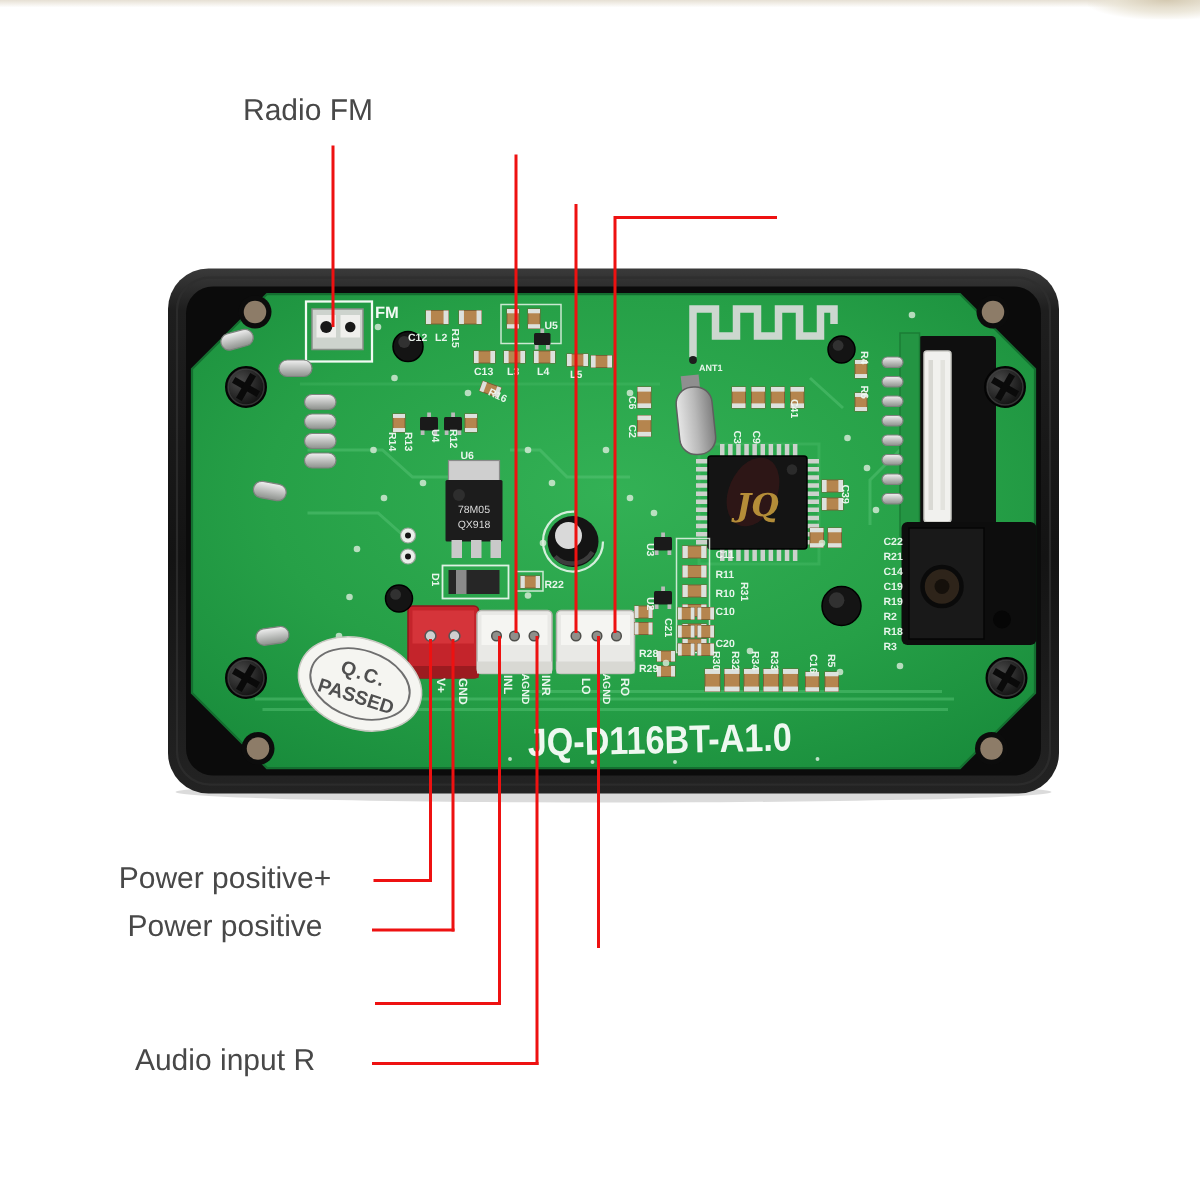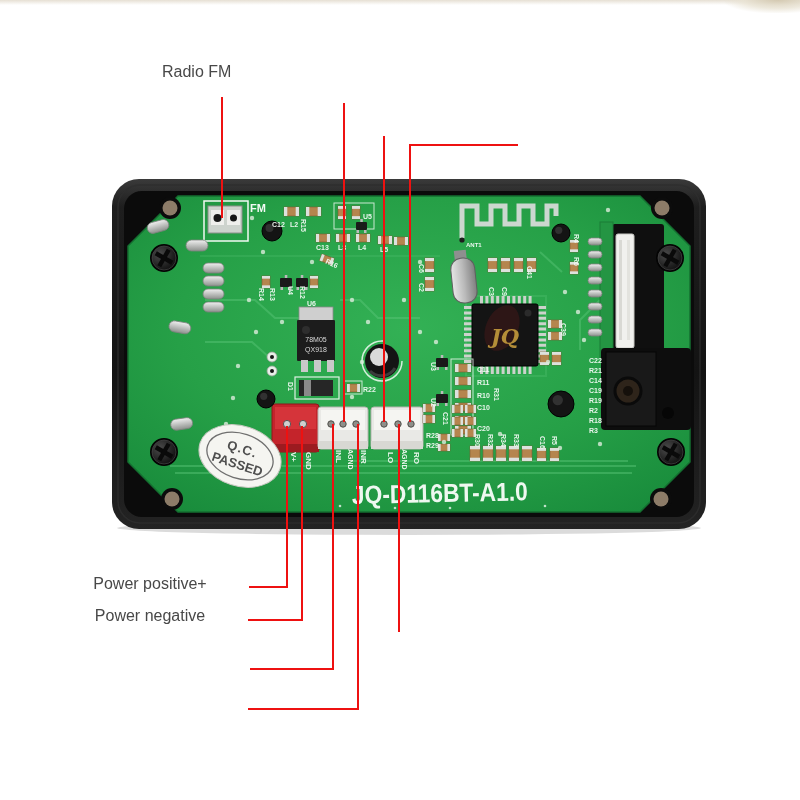--- a/index.html
+++ b/index.html
@@ -2,21 +2,21 @@
 <html><head>
 <meta charset="utf-8">
 <style>
   html,body{margin:0;padding:0;background:#fff;}
   #canvas{position:relative;width:800px;height:800px;background:#ffffff;overflow:hidden;
           font-family:"Liberation Sans","DejaVu Sans",sans-serif;}
   .top-strip{position:absolute;left:0;top:0;width:800px;height:5px;
              background:linear-gradient(#d9cfbc,#ffffff);opacity:.65;}
   .corner-smudge{position:absolute;right:0;top:0;width:75px;height:13px;
                  background:radial-gradient(ellipse at 70% 0%,#cfc3a8 0%,#e8e2d2 45%,rgba(255,255,255,0) 75%);opacity:.8;}
-  .callout{position:absolute;font-size:16px;color:#484848;white-space:nowrap;z-index:6;}
+  .callout{position:absolute;font-size:20px;color:#484848;white-space:nowrap;z-index:6;}
   .r{text-align:center;width:190px;left:55px;}
   .ln{position:absolute;background:#ee1111;z-index:5;}
   svg text.ref{fill:#f2faf4;font-family:"Liberation Sans","DejaVu Sans",sans-serif;
                font-weight:bold;opacity:.95;}
   svg{position:absolute;left:0;top:0;}
 </style>
 </head>
 <body>
 
 <div id="canvas">
@@ -738,14 +738,15 @@
   <div class="ln" style="left:301px;top:426px;width:2px;height:195px"></div>
   <div class="ln" style="left:248px;top:619px;width:55px;height:2px"></div>
   <div class="ln" style="left:332px;top:424px;width:2px;height:246px"></div>
   <div class="ln" style="left:250px;top:668px;width:84px;height:2px"></div>
   <div class="ln" style="left:357px;top:424px;width:2px;height:286px"></div>
   <div class="ln" style="left:248px;top:708px;width:111px;height:2px"></div>
   <div class="ln" style="left:398px;top:424px;width:2px;height:208px"></div>
 
   <div class="callout" style="left:162px;top:63px">Radio FM</div>
   <div class="callout r" style="top:575px">Power positive+</div>
-  <div class="callout r" style="top:607px">Power negative</div>
+  <div class="callout r" style="top:607px">Power positive</div>
+  <div class="callout r" style="top:696px">Audio input R</div>
 </div>
 
 </body></html>

